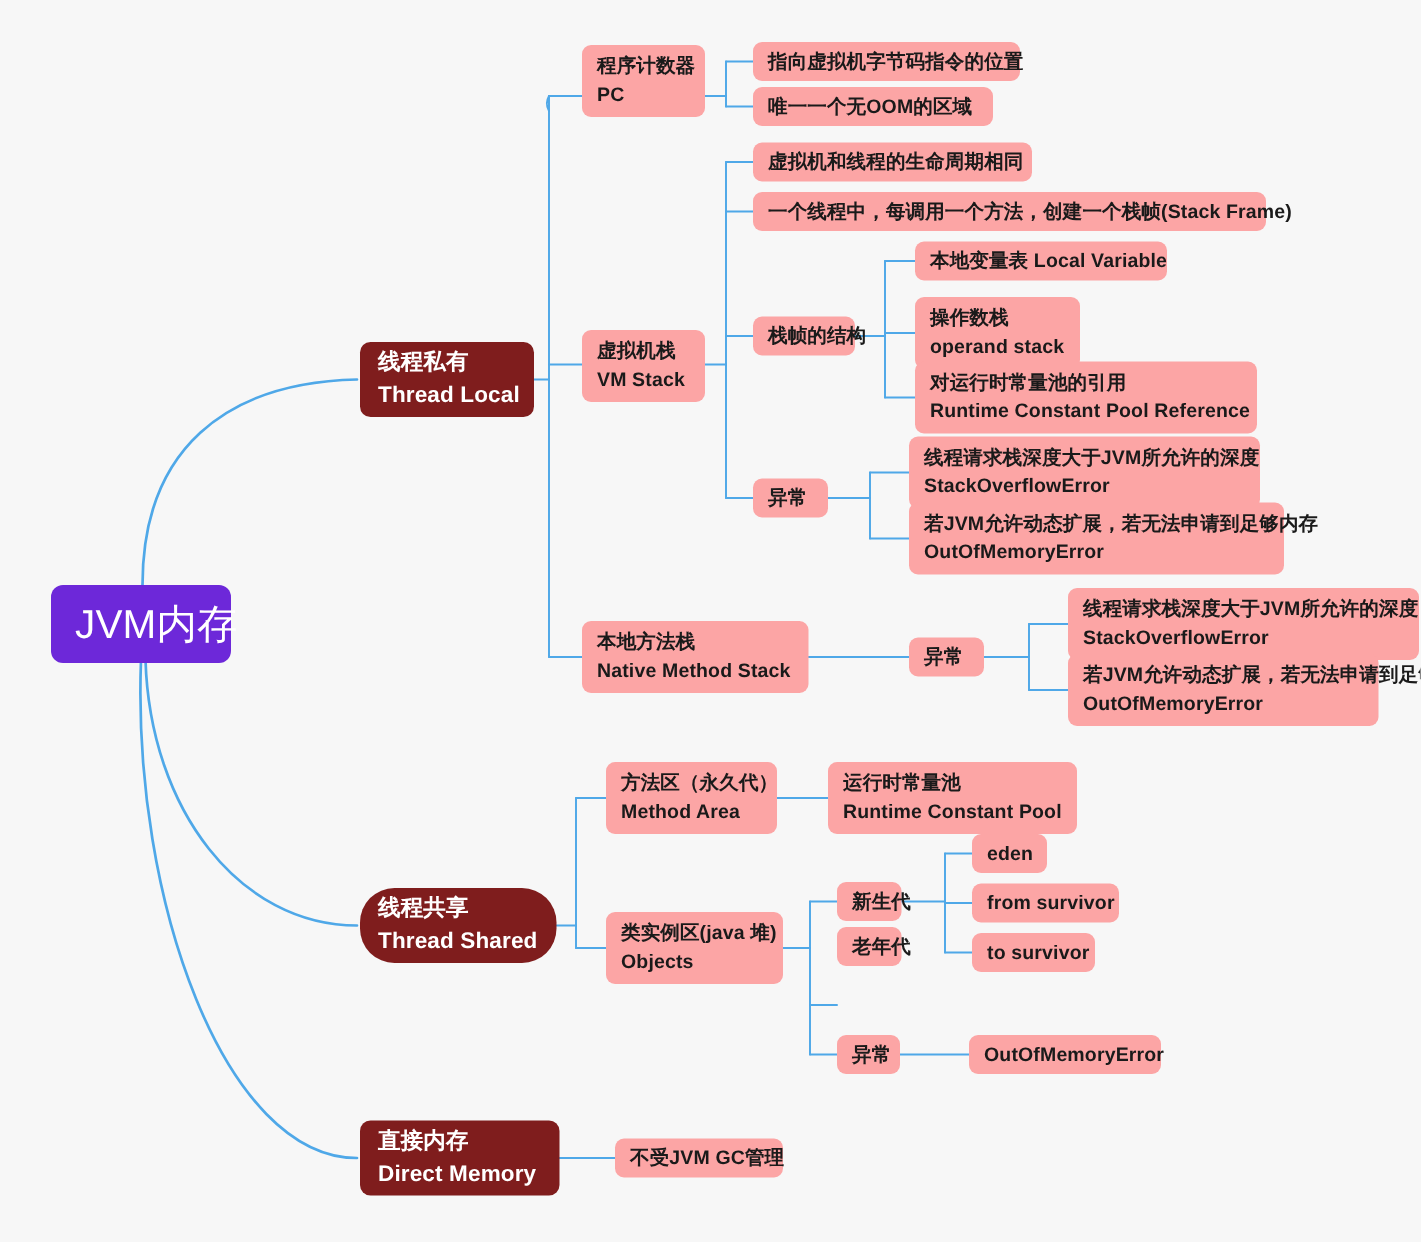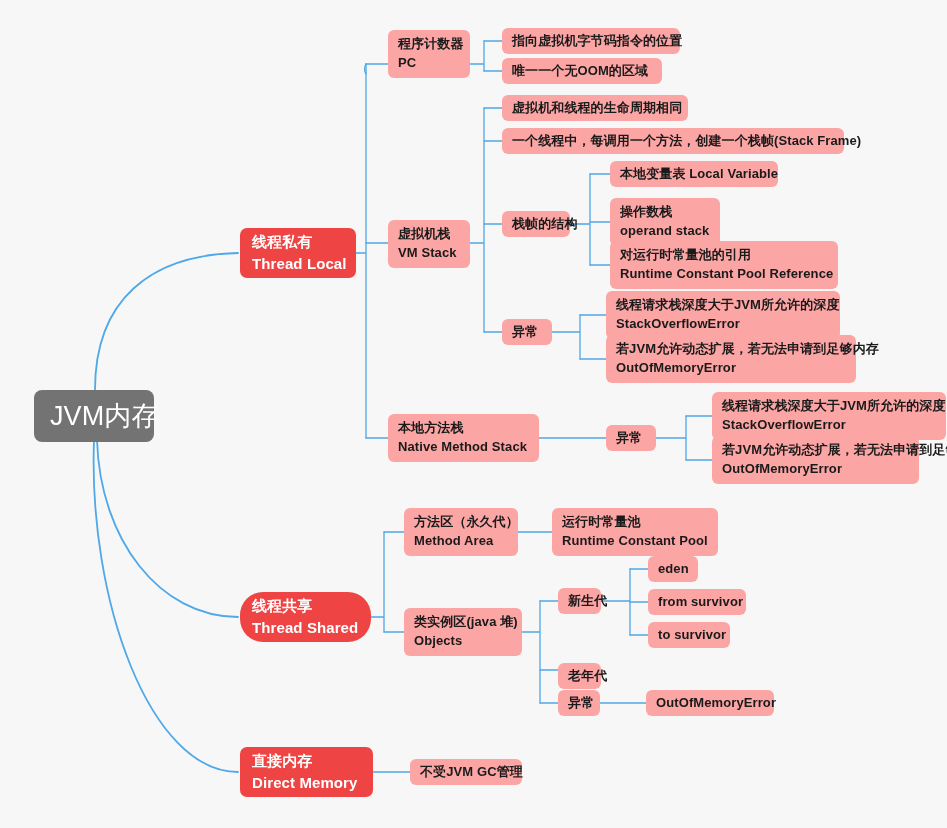--- a/index.html
+++ b/index.html
@@ -37,31 +37,31 @@
     color: #1a1a1a;
     font-weight: bold;
     letter-spacing: 0.1px;
   }
   .node .ln {
     display: block;
     white-space: nowrap;
   }
   
   .node.root {
-    background: #737373;
+    background: #6d28d9;
     color: #ffffff;
     border-radius: 8px;
     font-weight: normal;
     font-size: 27px;
     padding: 0 16px;
     line-height: 1.2;
   }
   
   .node.branch {
-    background: #ef4444;
+    background: #7f1d1d;
     color: #ffffff;
     border-radius: 7px;
     font-size: 15px;
     padding: 0 12px;
     line-height: 1.45;
   }
   
   .node.leaf {
     font-size: 13px;
     padding: 0 10px;
@@ -233,21 +233,21 @@
   </div>
   <div class="node leaf" style="left:648px; top:556px; width:50px; height:26px;">
     <span class="ln">eden</span>
   </div>
   <div class="node leaf" style="left:648px; top:589px; width:98px; height:26px;">
     <span class="ln">from survivor</span>
   </div>
   <div class="node leaf" style="left:648px; top:622px; width:82px; height:26px;">
     <span class="ln">to survivor</span>
   </div>
-  <div class="node leaf" style="left:558px; top:663px; width:43px; height:26px;">
+  <div class="node leaf" style="left:558px; top:618px; width:43px; height:26px;">
     <span class="ln">老年代</span>
   </div>
   <div class="node leaf" style="left:558px; top:690px; width:42px; height:26px;">
     <span class="ln">异常</span>
   </div>
   <div class="node leaf" style="left:646px; top:690px; width:128px; height:26px;">
     <span class="ln">OutOfMemoryError</span>
   </div>
 
   <div class="node branch" style="left:240px; top:747px; width:133px; height:50px;">

